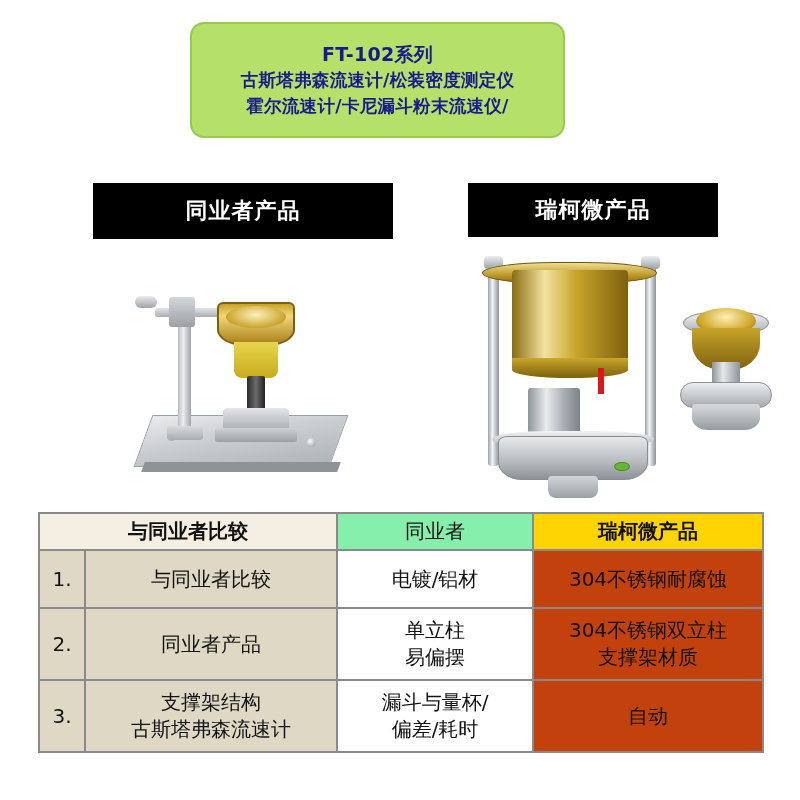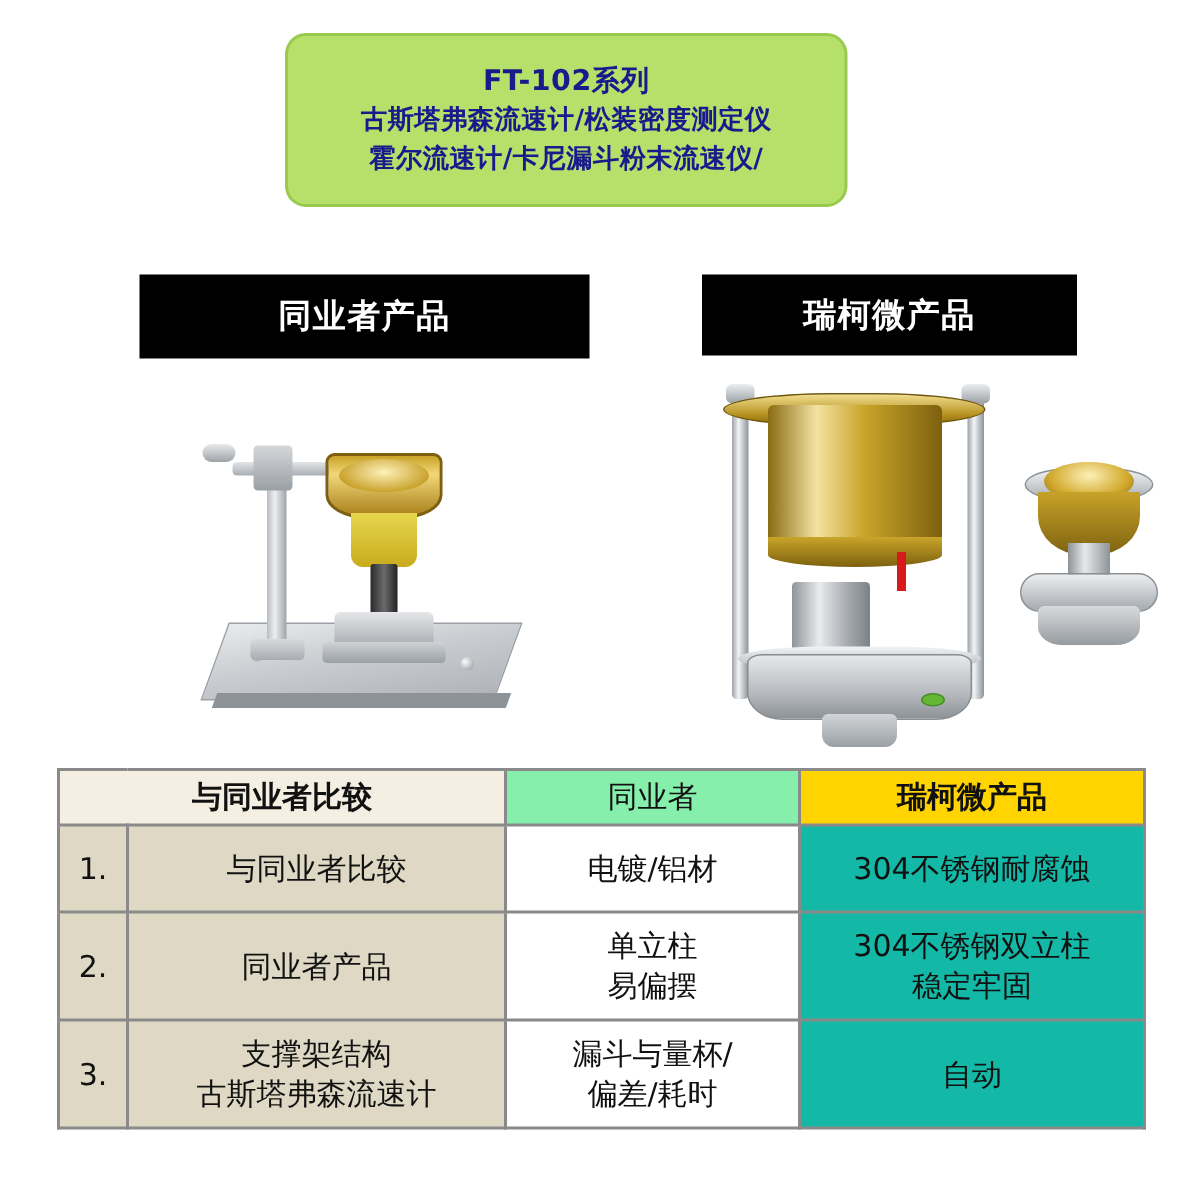--- a/index.html
+++ b/index.html
@@ -335,21 +335,21 @@
   }
   .hdr-right {
     background: #ffd400;
     color: #c00000;
     font-weight: bold;
     font-size: 21px;
   }
   .cell-idx  { background: #ded8c4; font-size: 19px; }
   .cell-item { background: #ded8c4; }
   .cell-comp { background: #ffffff; }
-  .cell-ruike{ background: #14b8a6; }
+  .cell-ruike{ background: #c2410c; }
   .row-tall td { height: 58px; }
   .row-taller td { height: 72px; }
   .sub { display: block; }
 </style>
 </head>
 <body>
 
 <div class="page">
 
   <div class="title-banner">
@@ -426,21 +426,21 @@
 
       <tr class="row-taller">
         <td class="cell-idx">2.</td>
         <td class="cell-item">同业者产品</td>
         <td class="cell-comp">
           <span class="sub">单立柱</span>
           <span class="sub">易偏摆</span>
         </td>
         <td class="cell-ruike">
           <span class="sub">304不锈钢双立柱</span>
-          <span class="sub">稳定牢固</span>
+          <span class="sub">支撑架材质</span>
         </td>
       </tr>
 
       <tr class="row-taller">
         <td class="cell-idx">3.</td>
         <td class="cell-item">
           <span class="sub">支撑架结构</span>
           <span class="sub">古斯塔弗森流速计</span>
         </td>
         <td class="cell-comp">

